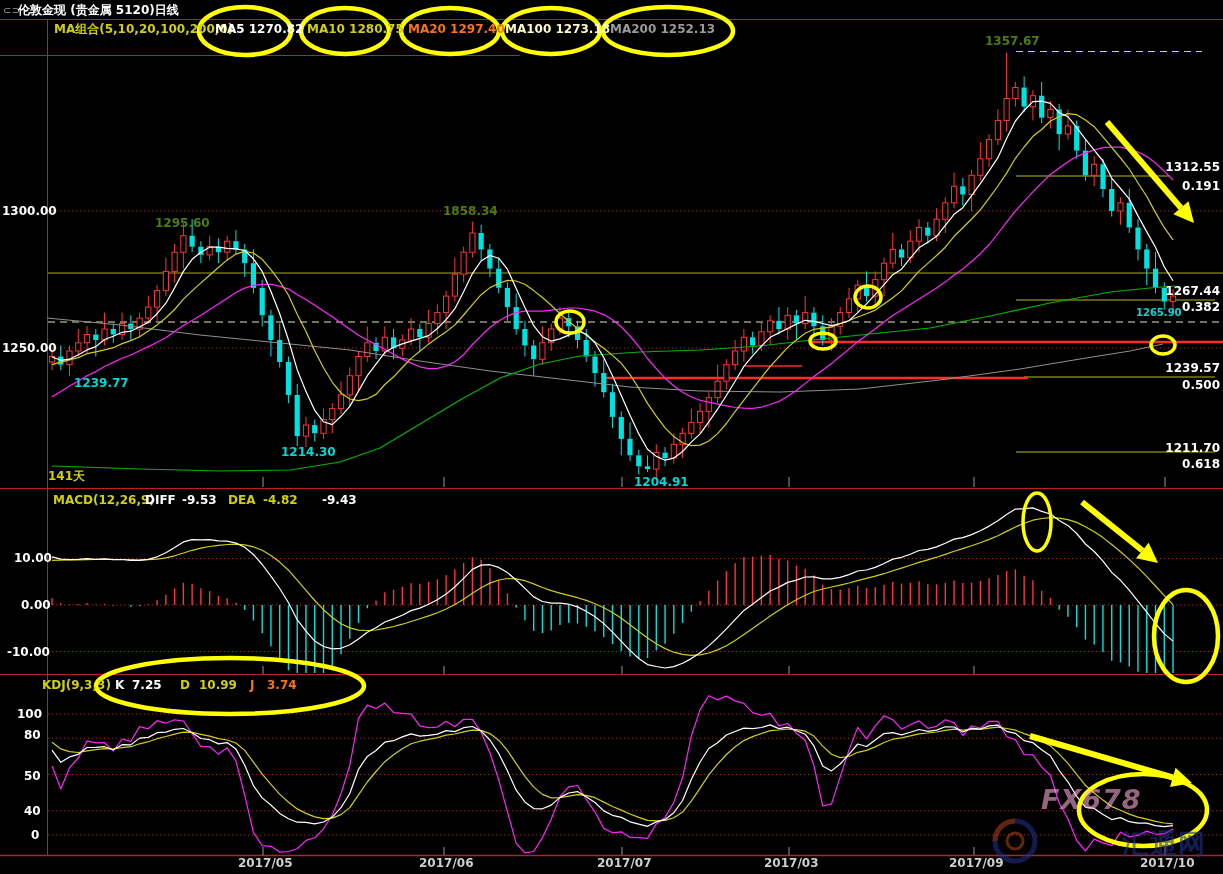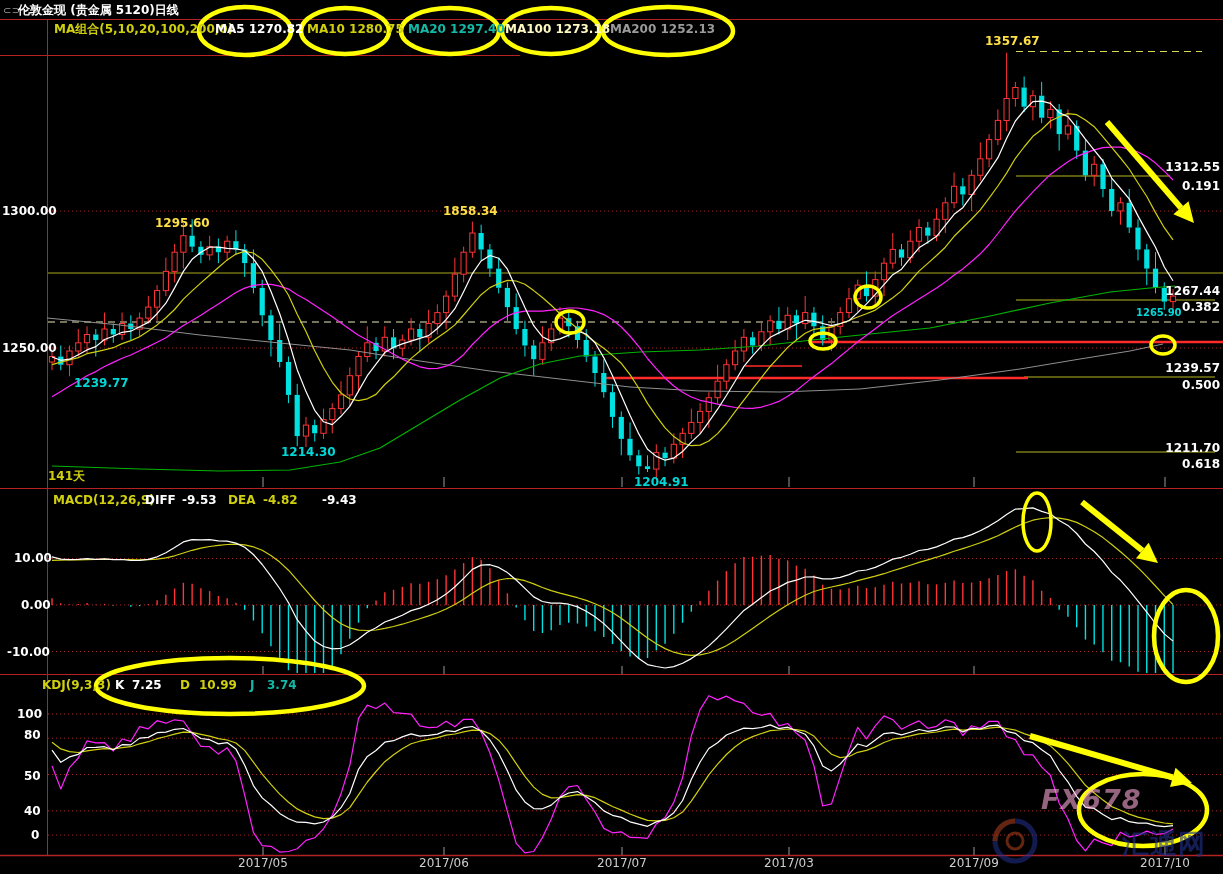--- a/index.html
+++ b/index.html
@@ -1,20 +1,20 @@
 <!DOCTYPE html>
 <html><head>
 <meta charset="utf-8">
 <style>
   html,body{margin:0;padding:0;background:#000;}
   #stage{position:relative;width:1223px;height:874px;background:#000;overflow:hidden;
          font-family:"DejaVu Sans",sans-serif;}
   .lbl{position:absolute;font-size:12px;font-weight:700;white-space:nowrap;line-height:12px;}
-  .w{color:#ffffff}.y{color:#cfcf10}.m{color:#14b8a6}.g{color:#fef9c3}.gy{color:#9a9a9a}
-  .cy{color:#00d8d8}.rd{color:#fde047}.mo{color:#cfcfcf;font-weight:400}
+  .w{color:#ffffff}.y{color:#cfcf10}.m{color:#f97316}.g{color:#fef9c3}.gy{color:#9a9a9a}
+  .cy{color:#00d8d8}.rd{color:#4d7c0f}.mo{color:#cfcfcf;font-weight:700}
   #chart-svg{position:absolute;left:0;top:0}
   .panel-hit{position:absolute;left:48px;right:0;}
   .wm{position:absolute;font-weight:700;font-style:italic;opacity:.6;font-size:27px;letter-spacing:1px}
 </style>
 </head>
 <body>
 
 <div id="stage">
 
   <svg id="chart-svg" width="1223" height="874">

